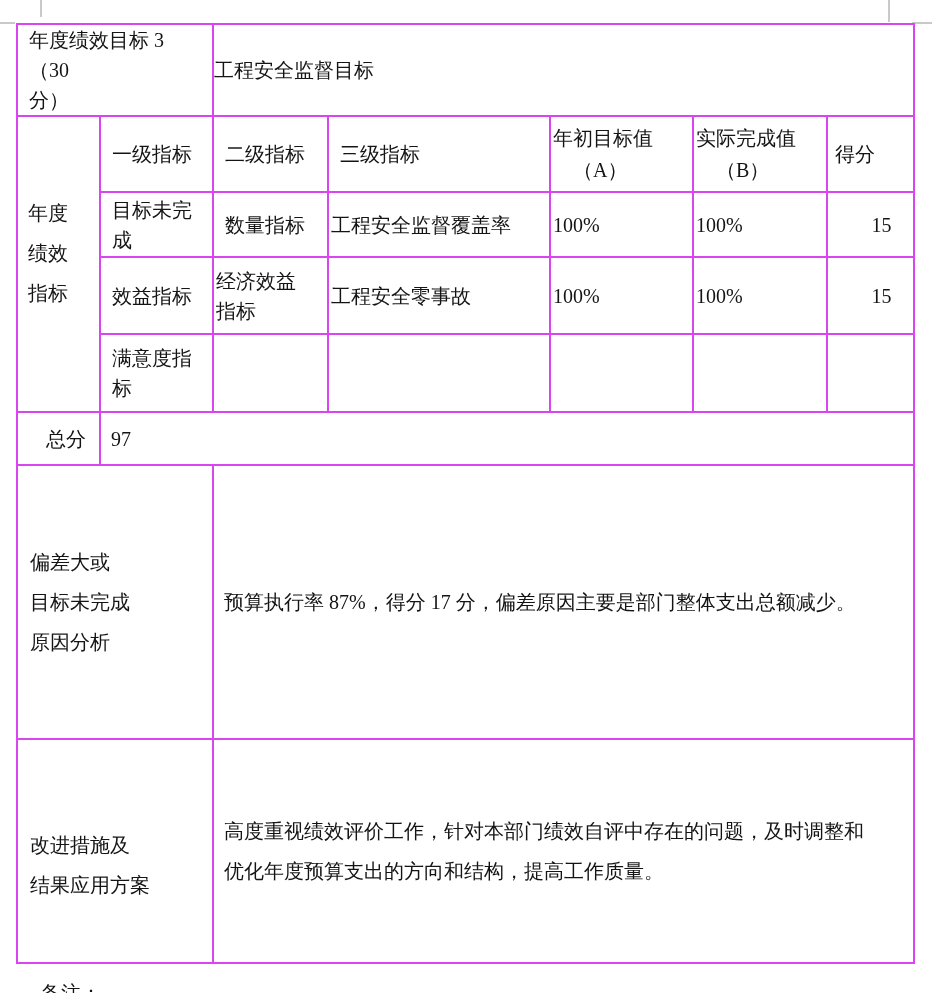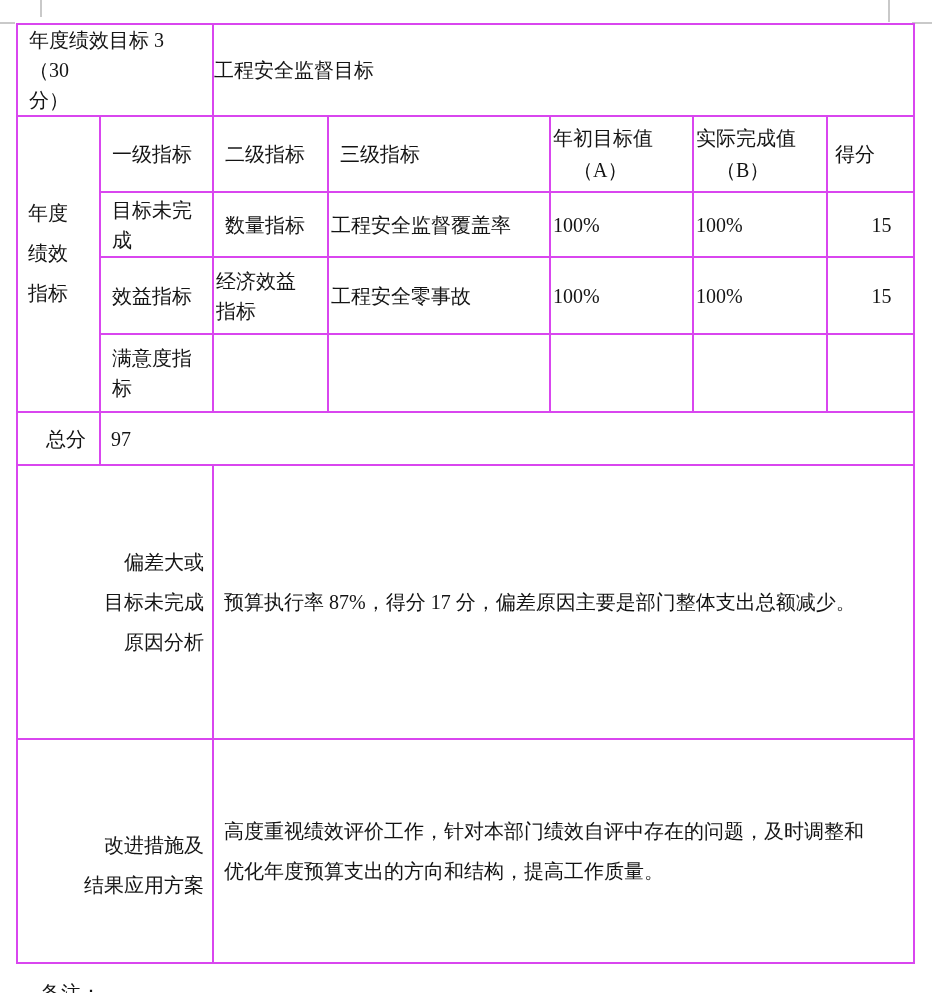--- a/index.html
+++ b/index.html
@@ -30,21 +30,21 @@
     vertical-align:middle;
     padding:0 8px 0 11px;
     white-space:pre-line;
     overflow:hidden;
   }
   td.center { text-align:left; padding:0 2px; }
   td.lh32 { line-height:32px; padding-left:2px; }
   td.row-header { line-height:40px; padding-left:10px; padding-bottom:22px; }
   td.score-head { padding-left:7px; }
   td.score-val { text-align:center; padding:0 0 0 22px; }
-  td.big-label { line-height:40px; padding-left:12px;text-align:right; }
+  td.big-label { line-height:40px; padding-left:12px; }
   td.big-label.shift-down { padding-top:28px; }
   td.big-content { line-height:40px; padding-left:10px; padding-right:14px; }
   td.total-label { padding-left:28px; }
   td.total-value { padding-left:10px; }
   td.title-label { padding-left:11px; padding-right:22px; }
   td.title-value { padding-left:0; }
 
   #remark {
     position:absolute; left:41px; top:981px;
     font-size:20px; line-height:24px;

